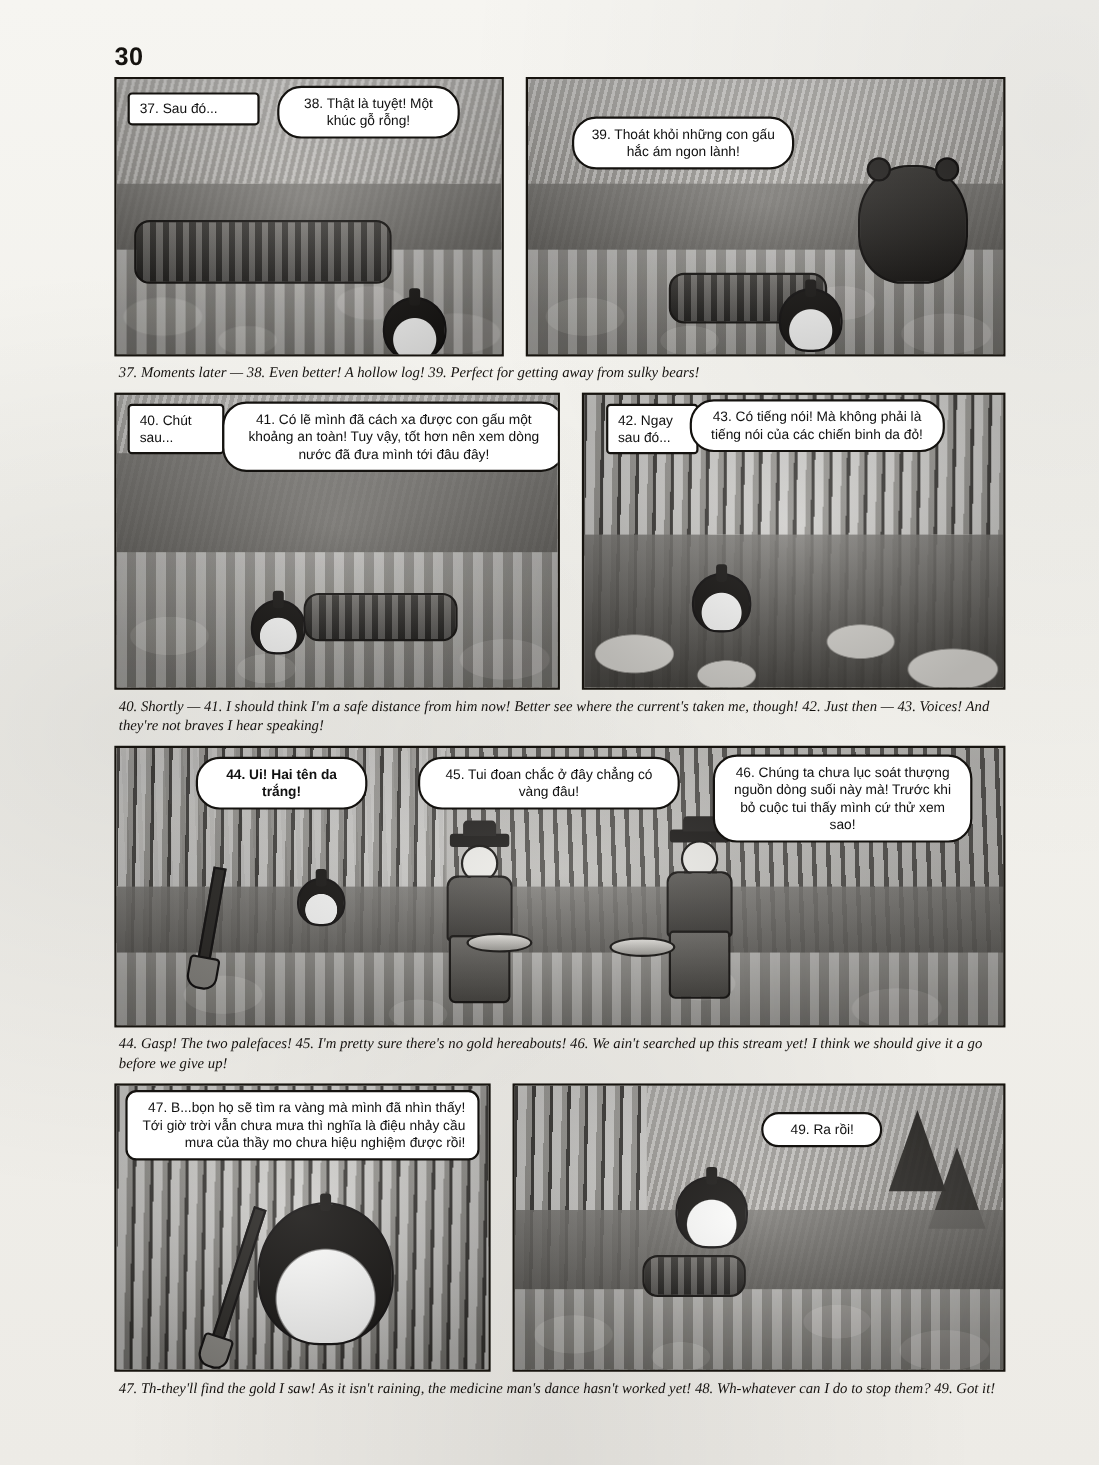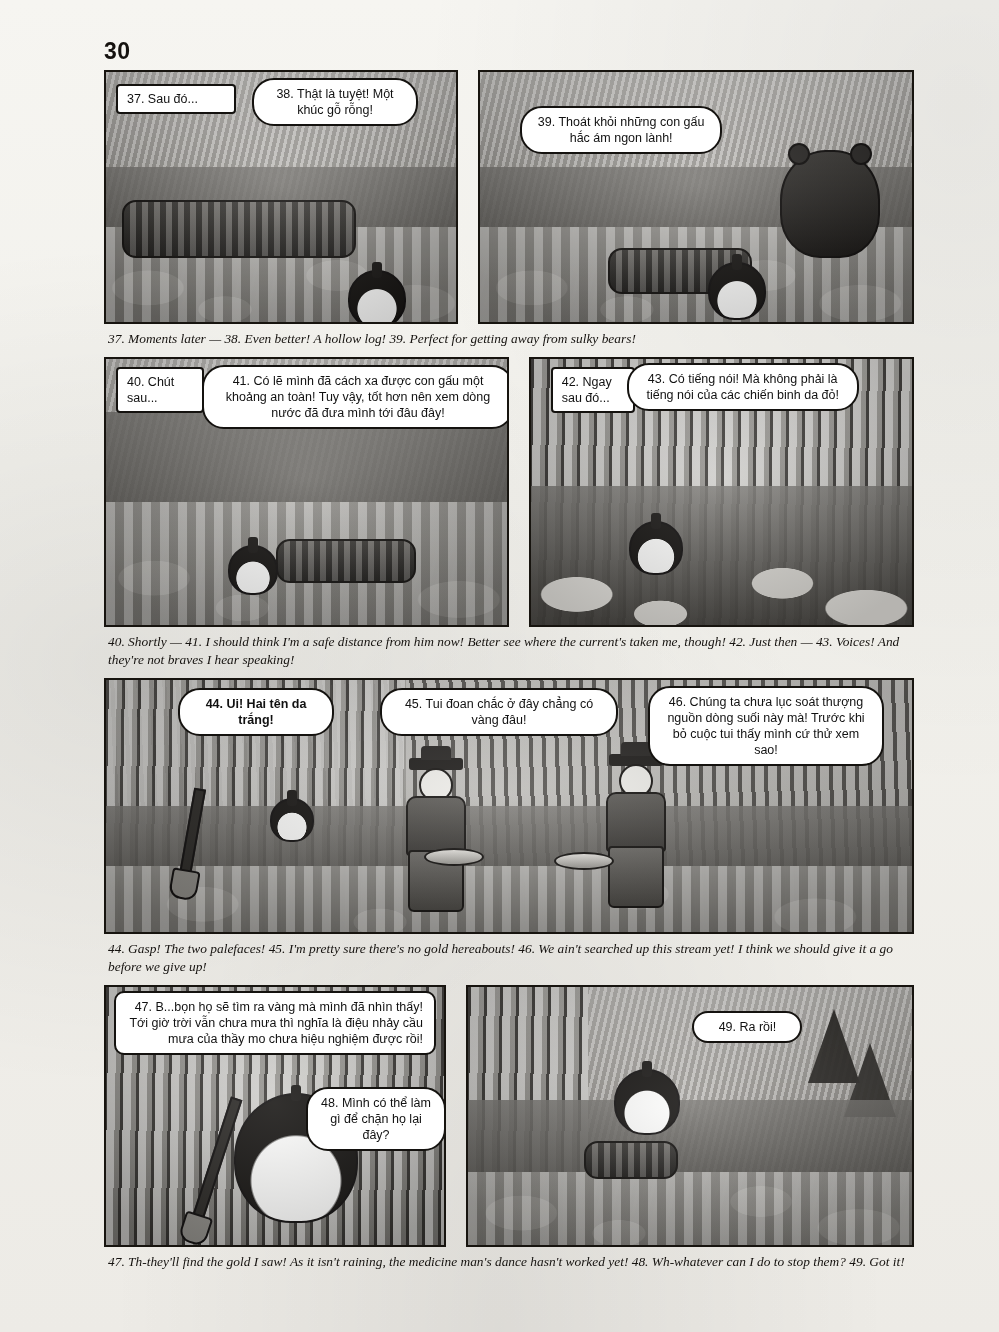--- a/index.html
+++ b/index.html
@@ -270,21 +270,20 @@
       <div class="panels">
 
         <div class="panel" style="width:348px;height:258px;">
           <div class="art">
             <div class="bamboo"></div>
             <div class="kid" style="left:128px;top:106px;width:120px;height:126px;"></div>
             <div class="shovel" style="left:104px;top:108px;height:130px;transform:rotate(18deg);"></div>
             <div class="vignette"></div>
           </div>
           <div class="balloon" style="left:8px;top:4px;width:296px;text-align:right;border-radius:10px;">47. B...bọn họ sẽ tìm ra vàng mà mình đã nhìn thấy! Tới giờ trời vẫn chưa mưa thì nghĩa là điệu nhảy cầu mưa của thầy mo chưa hiệu nghiệm được rồi!</div>
-          <div class="balloon" style="left:200px;top:100px;width:114px;">48. Mình có thể làm gì để chặn họ lại đây?</div>
         </div>
 
         <div class="panel" style="width:456px;height:258px;">
           <div class="art">
             <div class="sky"></div>
             <div class="bamboo" style="left:0;width:120px;"></div>
             <div class="tree" style="right:52px;top:22px;"></div>
             <div class="tree" style="right:16px;top:56px;border-bottom-color:#35332f;"></div>
             <div class="rocks" style="height:56%;"></div>
             <div class="water" style="height:28%;"></div>

